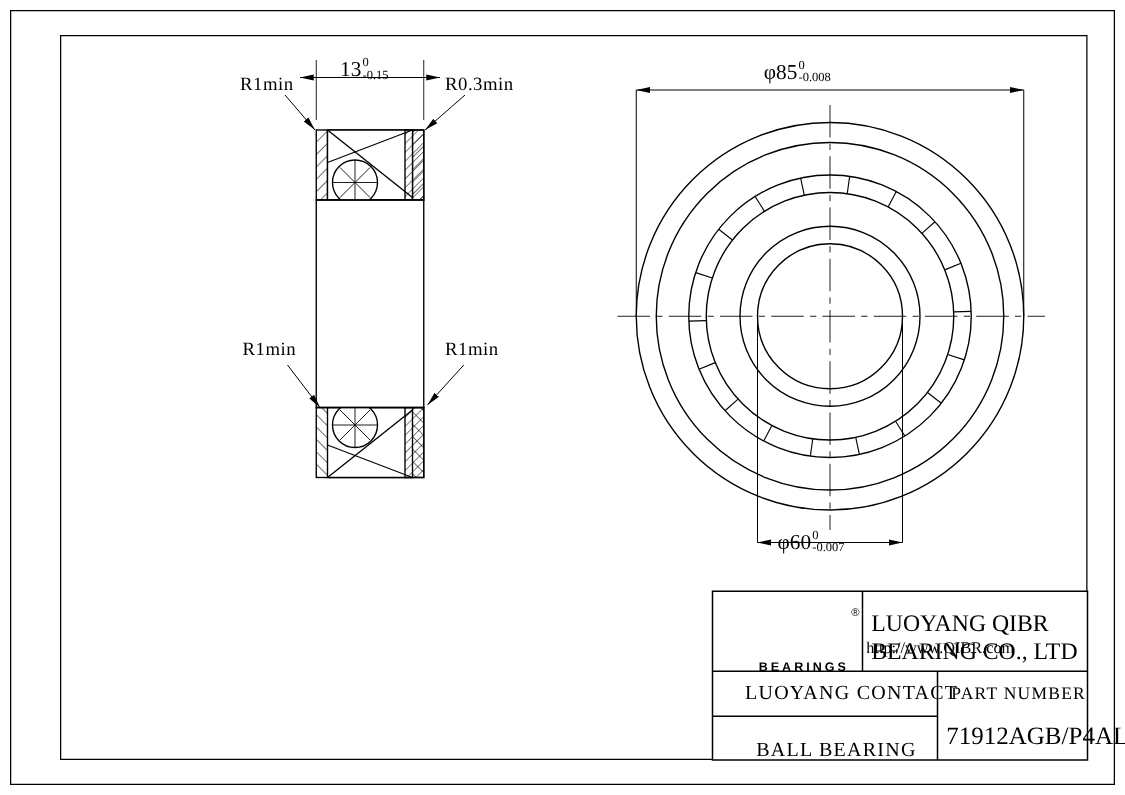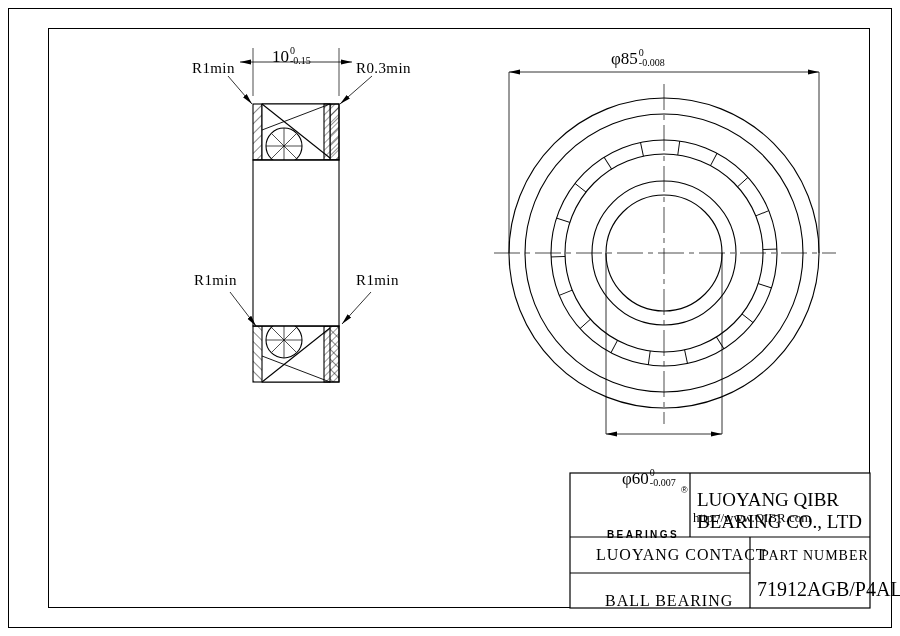--- a/index.html
+++ b/index.html
@@ -271,34 +271,34 @@
         <line x1="570" y1="573" x2="750" y2="573"></line>
         <line x1="750" y1="537" x2="750" y2="608"></line>
         <line x1="690" y1="473" x2="690" y2="537"></line>
       </g>
     </g>
   </svg>
 
   <div class="lbl" style="left:192px; top:60px;">R1min</div>
 
   <div class="dim" style="left:272px; top:46px;">
-    <span>10</span><span class="tolbox"><span>0</span><span>-0.15</span></span>
+    <span>13</span><span class="tolbox"><span>0</span><span>-0.15</span></span>
   </div>
 
   <div class="lbl" style="left:356px; top:60px;">R0.3min</div>
 
   <div class="lbl" style="left:194px; top:272px;">R1min</div>
 
   <div class="lbl" style="left:356px; top:272px;">R1min</div>
 
   <div class="dim" style="left:611px; top:48px;">
     <span>φ85</span><span class="tolbox"><span>0</span><span>-0.008</span></span>
   </div>
 
-  <div class="dim" style="left:622px; top:424px;margin-top:44px;">
+  <div class="dim" style="left:622px; top:424px;">
     <span>φ60</span><span class="tolbox"><span>0</span><span>-0.007</span></span>
   </div>
 
   <div class="logo-reg">®</div>
   <div class="logo-sub">BEARINGS</div>
 
   <div class="co-name">LUOYANG QIBR BEARING CO., LTD</div>
   <div class="co-url">http://www.QIBR.com</div>
 
   <div class="pname1">LUOYANG CONTACT</div>

